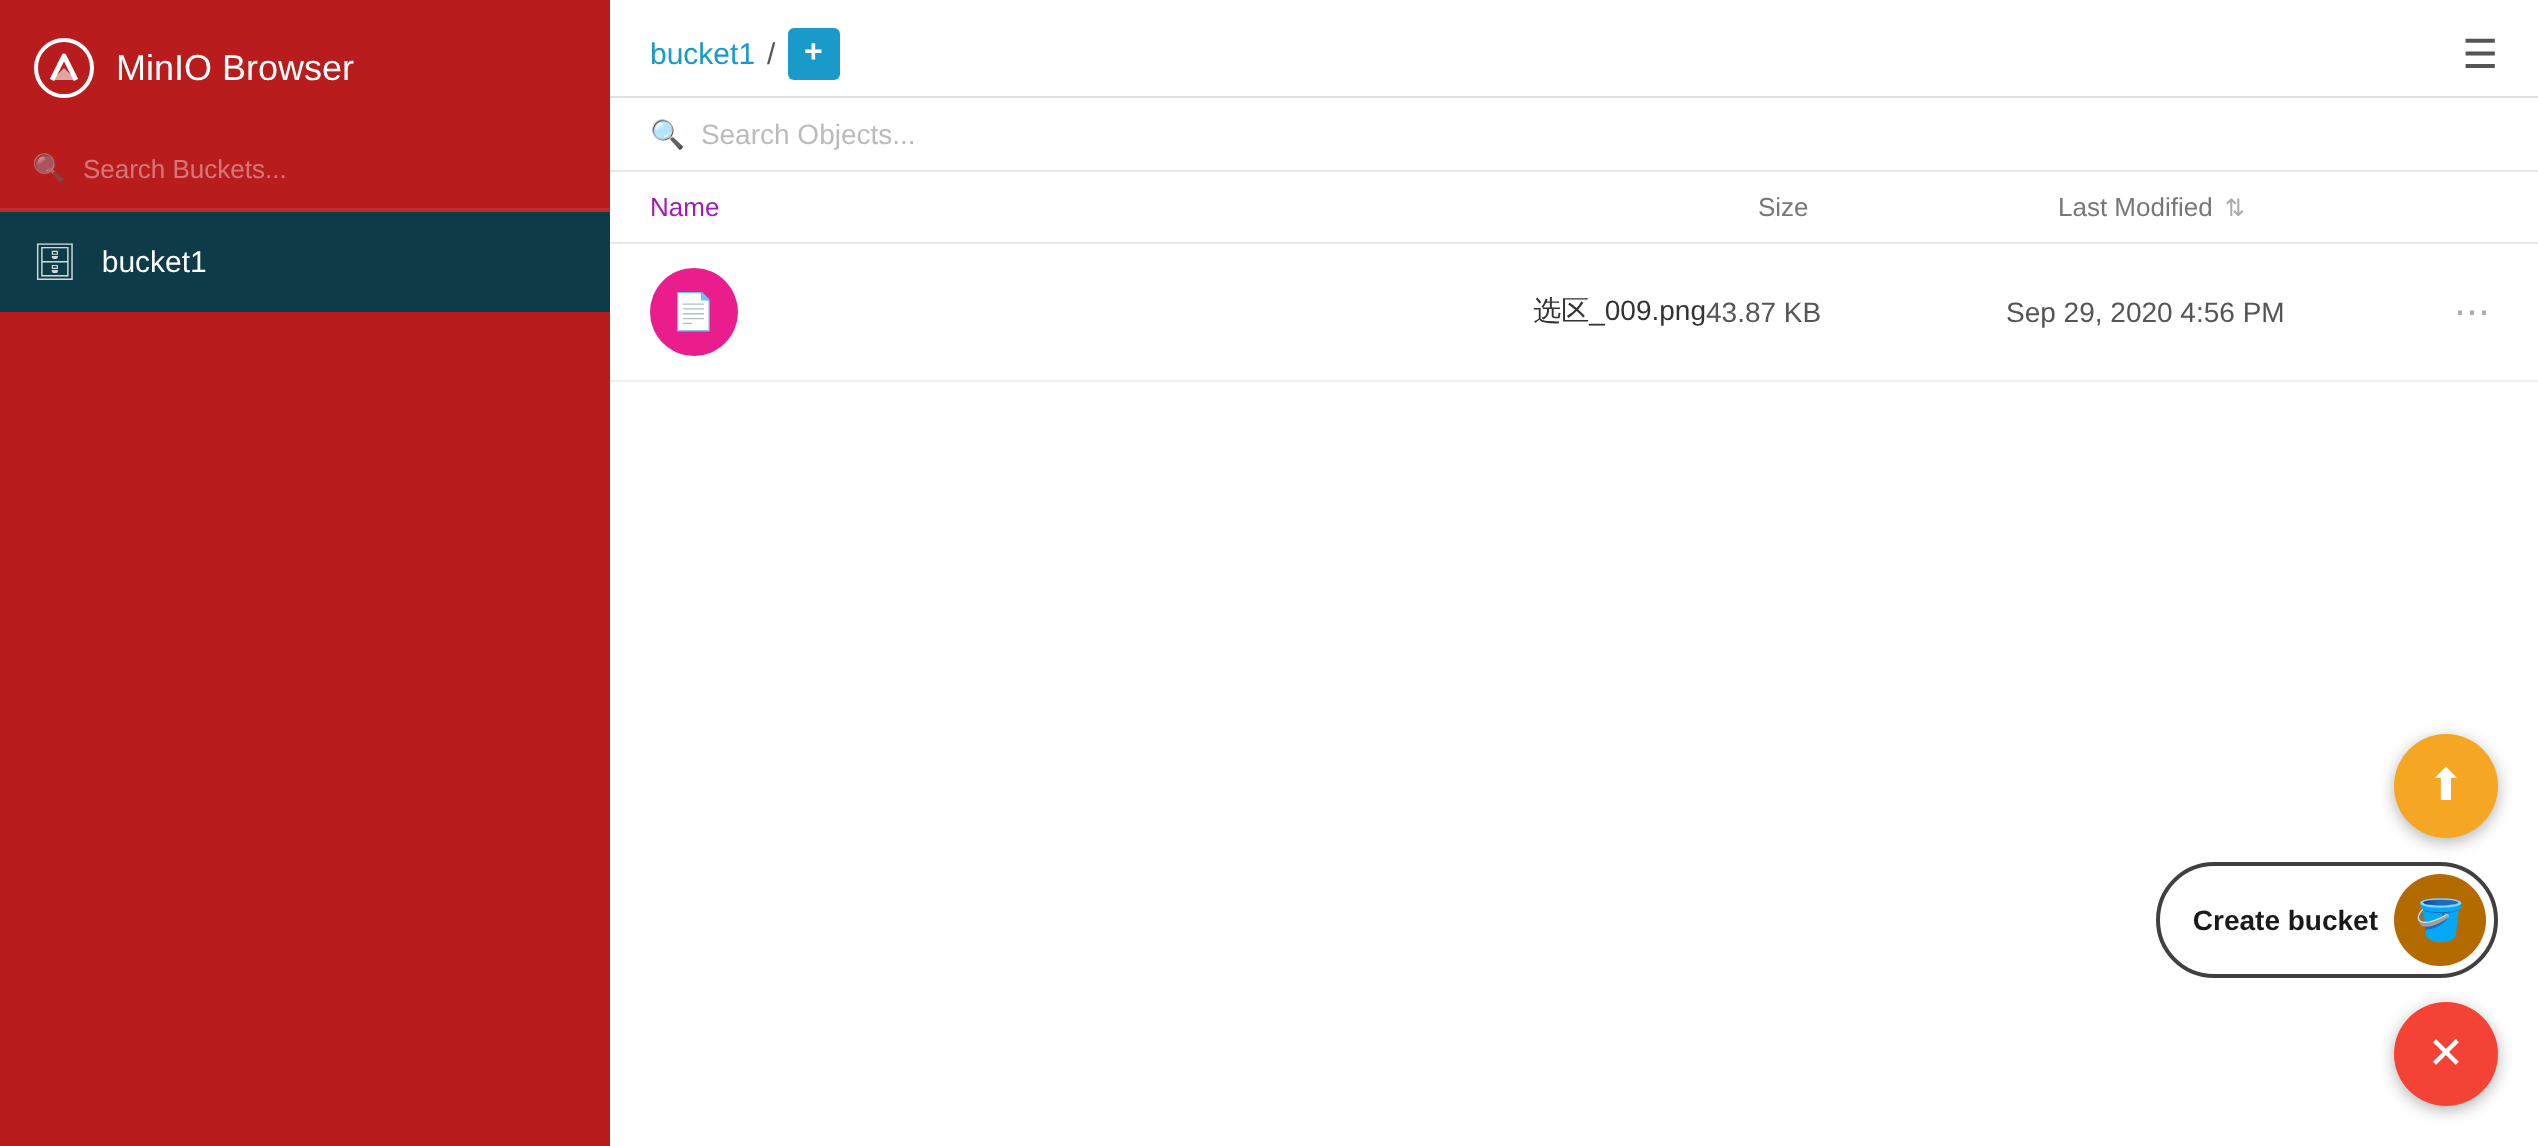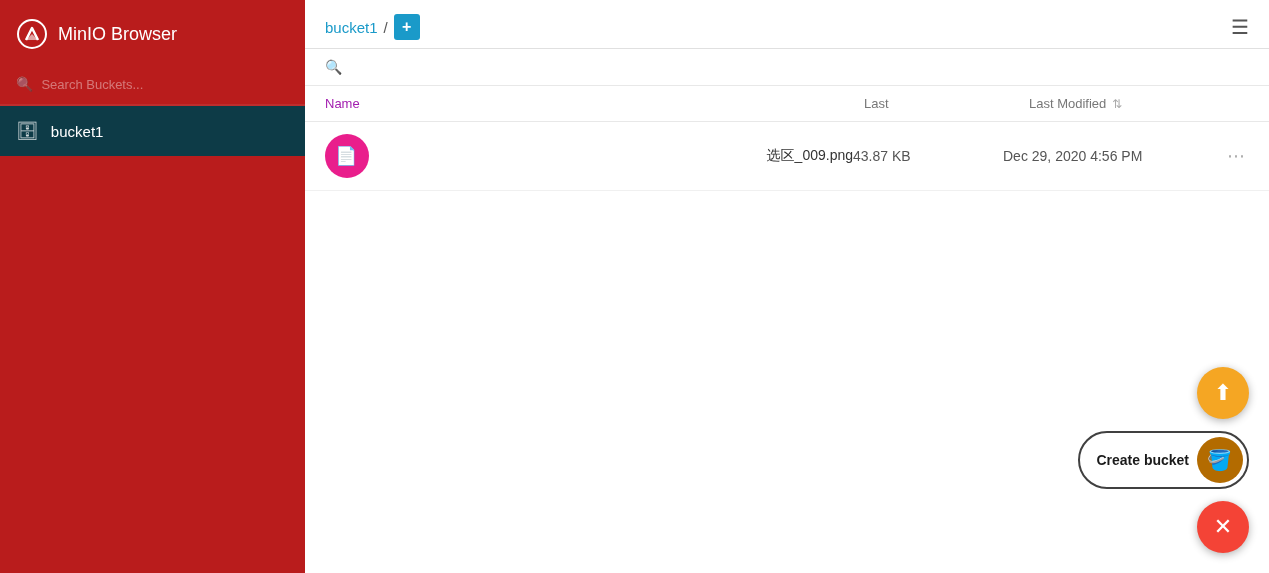--- a/index.html
+++ b/index.html
@@ -172,21 +172,20 @@
       color: #777;
       font-size: 13px;
     }
     .col-modified {
       width: 220px;
       display: flex;
       align-items: center;
       gap: 6px;
       color: #777;
       font-size: 13px;
-      margin-left: 15px;
     }
     .sort-icon {
       color: #aaa;
       font-size: 12px;
     }
 
     
     .file-row {
       display: flex;
       align-items: center;
@@ -336,39 +335,40 @@
     <div class="breadcrumb">
       <a class="breadcrumb-link">bucket1</a>
       <span class="breadcrumb-sep">/</span>
       <button class="breadcrumb-add-btn">+</button>
     </div>
     <span class="topbar-menu-icon">☰</span>
   </div>
 
   <div class="search-bar">
     <span class="search-icon">🔍</span>
+    <input class="search-input" type="text" placeholder="Search Objects..." style="">
   </div>
 
   <div class="file-table">
     <div class="table-header">
       <span class="col-name">Name</span>
-      <span class="col-size">Last</span>
+      <span class="col-size">Size</span>
       <span class="col-modified">
         <span>Last Modified</span>
         <span class="sort-icon">⇅</span>
       </span>
     </div>
 
     <div class="file-row">
       <div class="file-icon-wrapper">
         <span class="file-type-icon">📄</span>
       </div>
       <span class="file-name">选区_009.png</span>
       <span class="file-size">43.87 KB</span>
-      <span class="file-modified">Dec 29, 2020 4:56 PM</span>
+      <span class="file-modified">Sep 29, 2020 4:56 PM</span>
       <span class="file-actions">⋯</span>
     </div>
   </div>
 
   <div class="fab-container">
     <button class="fab-upload" title="Upload">
       <span class="fab-upload-icon">⬆</span>
     </button>
     <div class="fab-create-row">
       <span class="fab-create-label">Create bucket</span>

